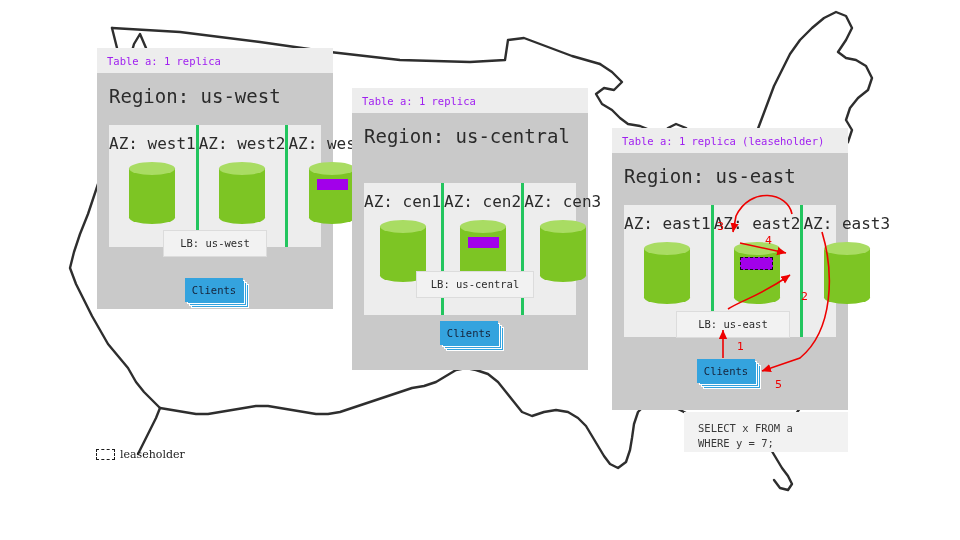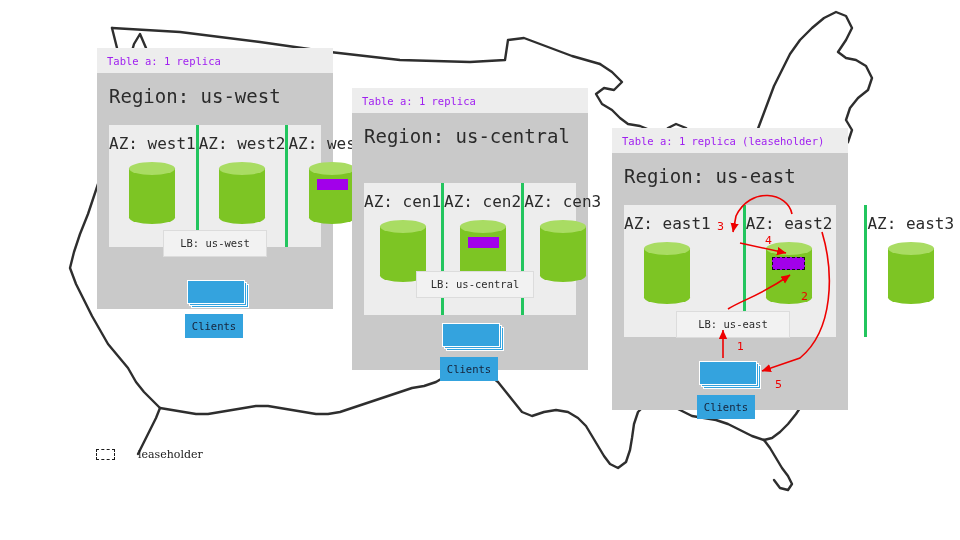--- a/index.html
+++ b/index.html
@@ -144,39 +144,38 @@
   .clients-stack .l1 { left: 2px; top: 2px; }
   .clients-stack .front {
     left: 0; top: 0;
     border: none;
     display: flex;
     align-items: center;
     justify-content: center;
     font-size: 10.5px;
     color: #16233a;
     white-space: nowrap;
-    margin-top: 36px;
   }
   .sql-box {
     position: absolute;
     background: #f2f2f2;
     font-size: 10.5px;
     color: #3a3a3a;
     line-height: 15px;
     padding: 9px 0 10px 14px;
     box-sizing: border-box;
     white-space: pre;
   }
   .legend {
     position: absolute;
     left: 96px;
     top: 448px;
     display: flex;
     align-items: center;
-    gap: 23px;
+    gap: 5px;
   }
   .legend-swatch {
     width: 19px;
     height: 11px;
     border: 1.6px dashed #1a1a1a;
     box-sizing: border-box;
   }
   .legend-text {
     font-family: "DejaVu Serif", "Liberation Serif", serif;
     font-size: 11px;
@@ -311,21 +310,21 @@
       <div class="layer l3"></div>
       <div class="layer l2"></div>
       <div class="layer l1"></div>
       <div class="layer front">Clients</div>
     </div>
   </div>
 
   <div class="region-panel" style="left:612px; top:128px; width:236px; height:282px;">
     <div class="panel-header">Table a: 1 replica (leaseholder)</div>
     <div class="region-title">Region: us-east</div>
-    <div class="az-strip" style="height:132px;gap:32px;">
+    <div class="az-strip" style="height:132px;">
       <div class="az-cell">
         <div class="az-label">AZ: east1</div>
         <div class="cyl-wrap">
           <div class="cylinder">
             <div class="cyl-bottom"></div>
             <div class="cyl-body"></div>
             <div class="cyl-top"></div>
           </div>
         </div>
       </div>
@@ -353,20 +352,22 @@
     </div>
     <div class="lb-box" style="left:64px; top:183px; width:114px;">LB: us-east</div>
     <div class="clients-stack" style="left:85px; top:231px;">
       <div class="layer l3"></div>
       <div class="layer l2"></div>
       <div class="layer l1"></div>
       <div class="layer front">Clients</div>
     </div>
   </div>
 
+  <div class="sql-box" style="left:684px; top:412px; width:164px; height:40px;">SELECT x FROM a
+WHERE y = 7;</div>
 
   <div class="legend">
     <div class="legend-swatch"></div>
     <div class="legend-text">leaseholder</div>
   </div>
 </div>
 
 <svg id="arrows-layer" viewBox="0 0 960 540" xmlns="http://www.w3.org/2000/svg">
   <defs>
     <marker id="ah" markerWidth="7" markerHeight="7" refX="5.6" refY="2.6" orient="auto">

